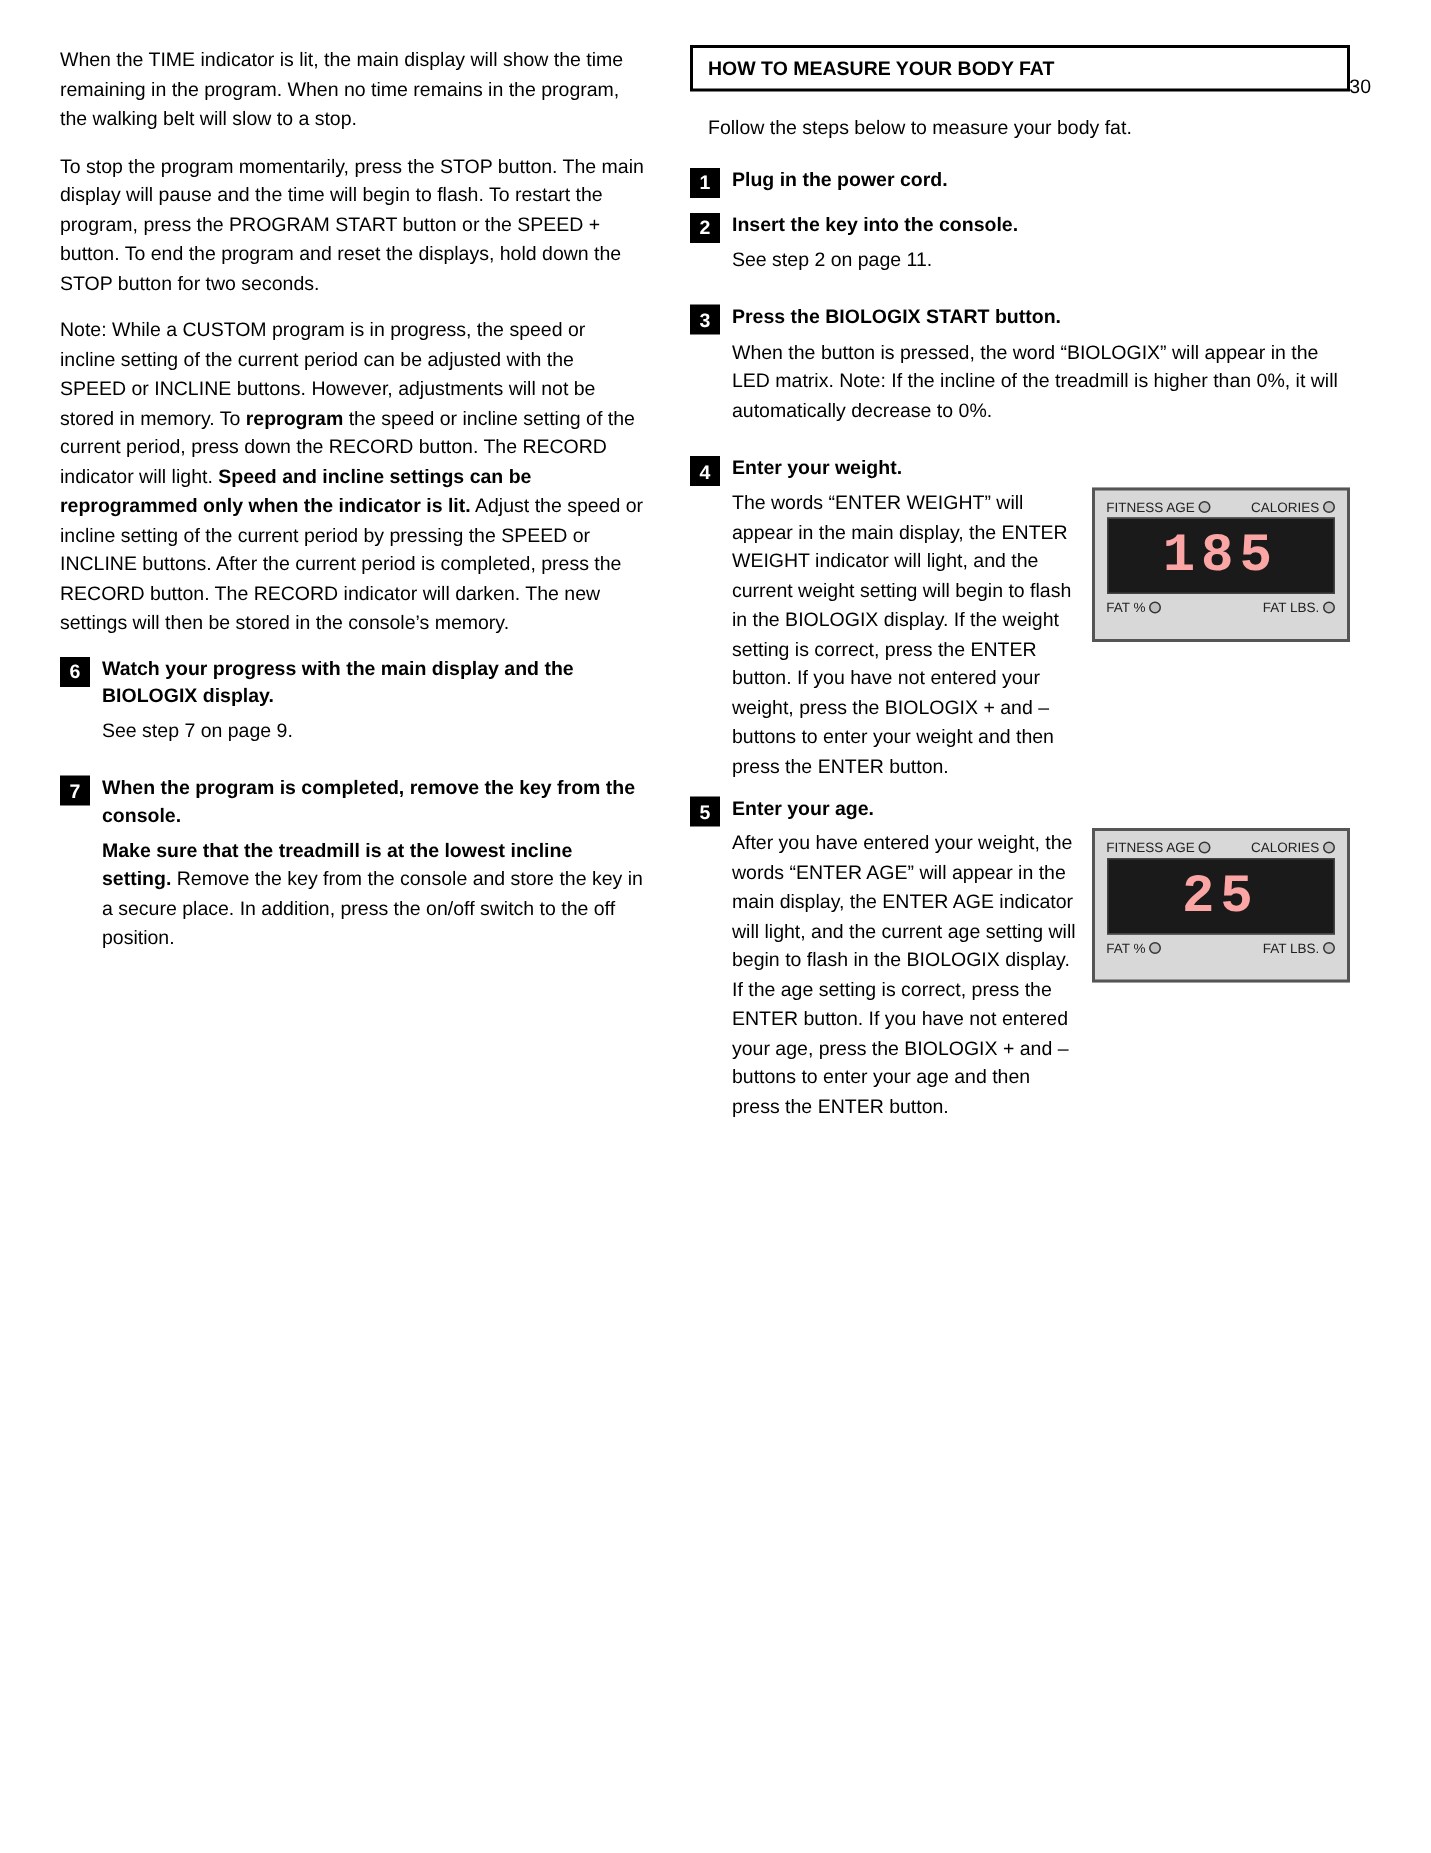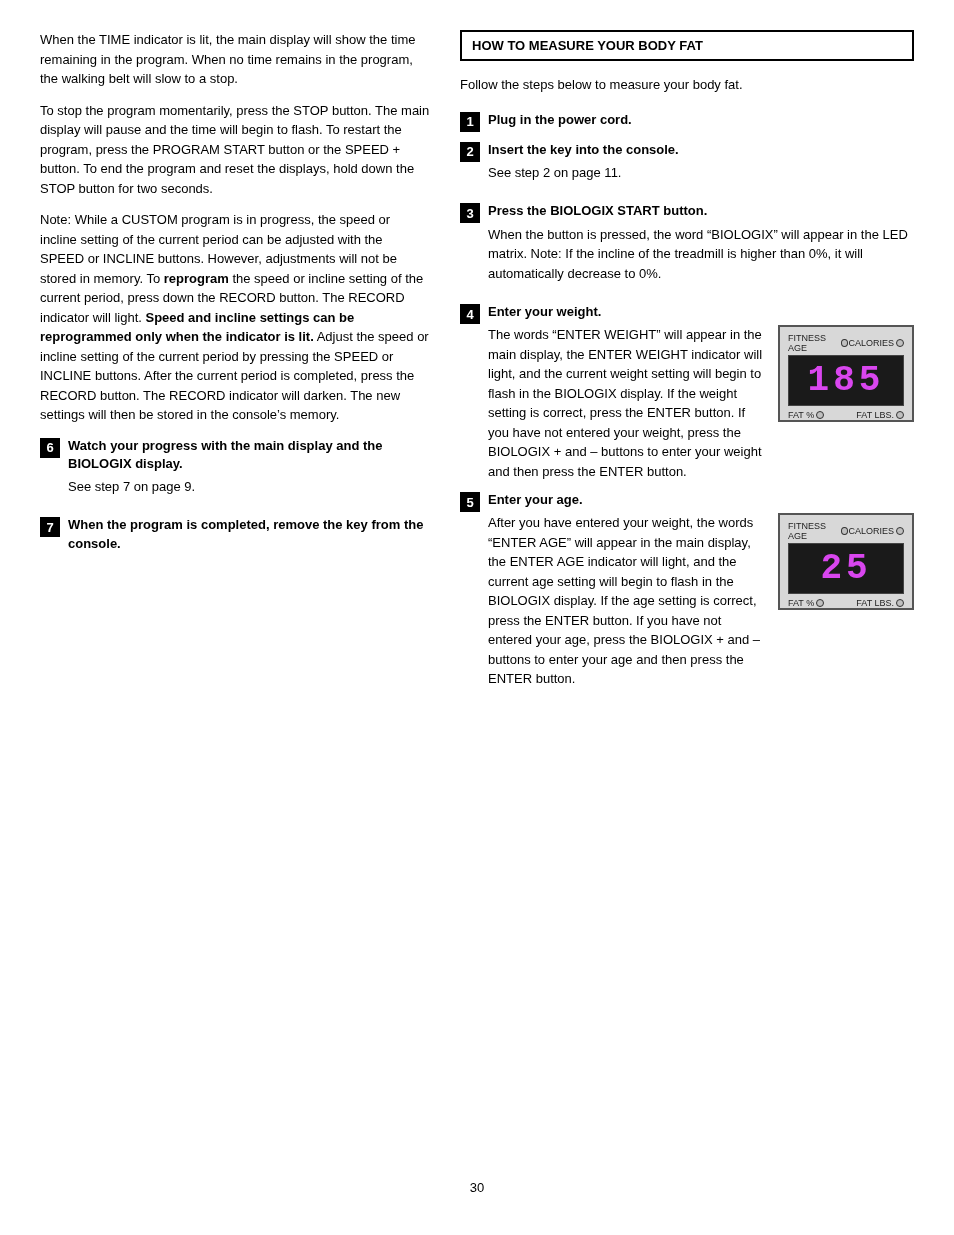--- a/index.html
+++ b/index.html
@@ -9,21 +9,21 @@
       background: #fff;
       color: #000;
       width: 954px;
       min-height: 1235px;
     }
     .page {
       width: 954px;
       min-height: 1235px;
       padding: 30px 40px 40px 40px;
       display: flex;
-      flex-direction: column;
+      flex-direction: row;
     }
     .columns {
       display: flex;
       gap: 30px;
       flex: 1;
     }
     .left-col {
       width: 390px;
       flex-shrink: 0;
     }
@@ -80,27 +80,28 @@
       margin-bottom: 14px;
     }
     .section-box-title {
       font-weight: bold;
       font-size: 13px;
       text-align: left;
     }
     .follow-text {
       margin-bottom: 16px;
       line-height: 1.5;
+      margin-left: 12px;
     }
     
     .lcd-display {
       border: 2px solid #555;
       background: #d8d8d8;
-      width: 136px;
-      padding: 6px 8px 0 8px;
+      width: 172px;
+      padding: 6px 8px 16px 8px;
       flex-shrink: 0;
       font-family: Arial, sans-serif;
     }
     .lcd-top-row {
       display: flex;
       justify-content: space-between;
       font-size: 9px;
       margin-bottom: 2px;
       color: #222;
     }
@@ -112,21 +113,21 @@
     .lcd-circle {
       width: 8px;
       height: 8px;
       border: 1px solid #333;
       border-radius: 50%;
       background: #c0c0c0;
       display: inline-block;
     }
     .lcd-screen {
       background: #1a1a1a;
-      color: #d946ef;
+      color: #fca5a5;
       font-size: 36px;
       font-weight: bold;
       font-family: 'Courier New', monospace;
       text-align: center;
       padding: 4px 8px;
       letter-spacing: 4px;
       margin-bottom: 4px;
       border: 1px solid #444;
     }
     .lcd-bottom-row {
@@ -166,20 +167,23 @@
         <div class="step-content">
           <div class="step-title">Watch your progress with the main display and the BIOLOGIX display.</div>
           <div class="step-body">See step 7 on page 9.</div>
         </div>
       </div>
 
       <div class="numbered-step">
         <div class="step-number">7</div>
         <div class="step-content">
           <div class="step-title">When the program is completed, remove the key from the console.</div>
+          <div class="step-body">
+            <span class="bold">Make sure that the treadmill is at the lowest incline setting.</span><span> Remove the key from the console and store the key in a secure place. In addition, press the on/off switch to the off position.</span>
+          </div>
         </div>
       </div>
     </div>
 
     <div class="right-col">
       <div class="section-box">
         <span class="section-box-title">HOW TO MEASURE YOUR BODY FAT</span>
       </div>
 
       <p class="follow-text">Follow the steps below to measure your body fat.</p>

